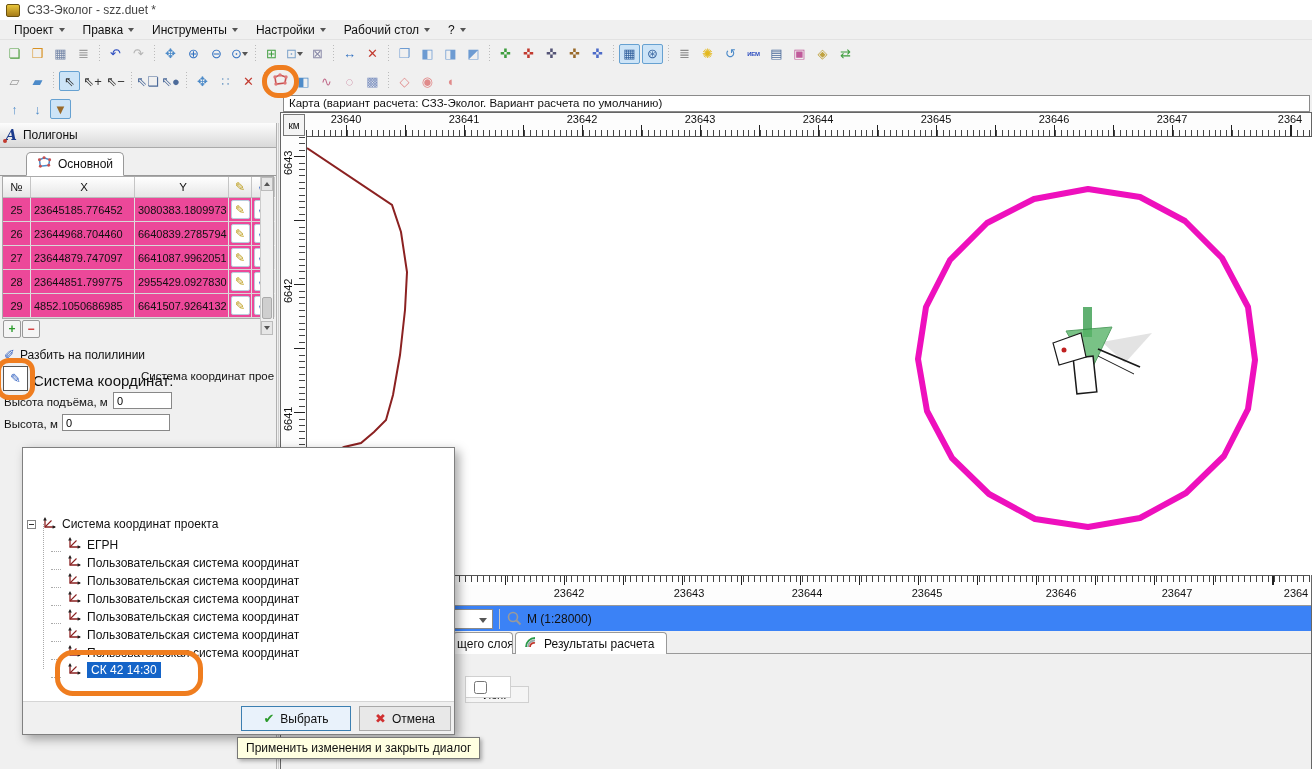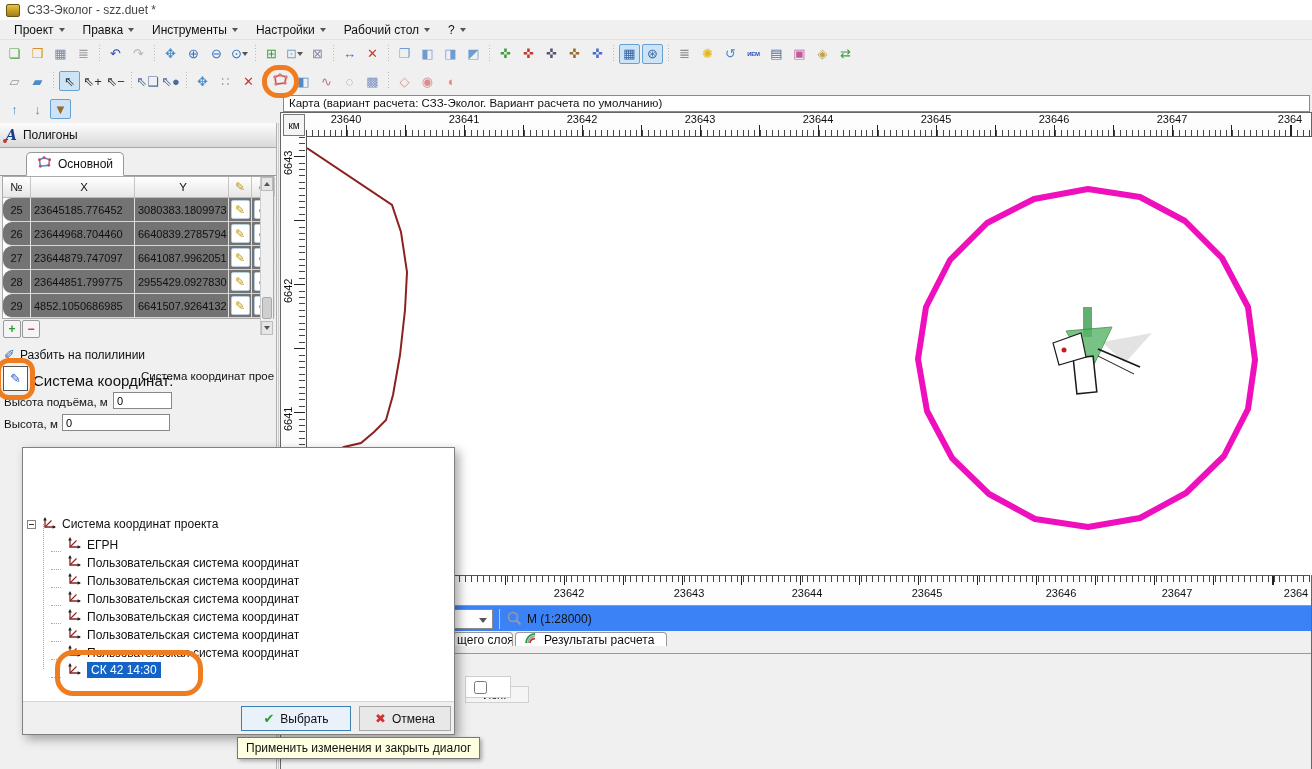--- a/index.html
+++ b/index.html
@@ -32,21 +32,21 @@
   #leftpanel { position:absolute; left:0; top:123px; width:276px; height:646px; background:#f0f0f0; }
   #panelhdr { height:25px; background:linear-gradient(#fdfdfd,#d9d9d9); border-bottom:1px solid #aaa; display:flex; align-items:center; padding-left:6px; gap:6px; }
   .a-icon { font-family:"DejaVu Serif",serif; font-style:italic; font-weight:bold; color:#1a3a8c; font-size:14px; position:relative; }
   .a-icon::after { content:""; position:absolute; left:-3px; bottom:0; width:4px; height:4px; border-radius:50%; background:#c23a2f; }
   #tabstrip { height:28px; border-bottom:1px solid #999; position:relative; }
   #tab-main { position:absolute; left:26px; bottom:-1px; height:24px; background:#fff; border:1px solid #999; border-bottom:1px solid #fff; border-radius:5px 5px 0 0; display:flex; align-items:center; gap:5px; padding:0 10px; font-size:12px; }
 
   #ptable { position:absolute; left:2px; top:53px; width:272px; background:#fff; border:1px solid #aaa; }
   .thead { display:flex; height:21px; background:linear-gradient(#ffffff,#e6e6e6); border-bottom:1px solid #bbb; font-size:11.5px; }
   .thead > div { border-right:1px solid #c5c5c5; display:flex; align-items:center; justify-content:center; }
-  .trow { display:flex; height:24px; border-bottom:1px solid #d8d8d8; font-size:11px; background:#737373;border-radius:9px; }
+  .trow { display:flex; height:24px; border-bottom:1px solid #d8d8d8; font-size:11px; background:#ec4899; }
   .trow > div { border-right:1px solid #e0e0e0; display:flex; align-items:center; overflow:hidden; white-space:nowrap; }
   .cn { width:28px; justify-content:center; flex:none; }
   .cx { width:104px; padding-left:3px; flex:none; }
   .cy { width:94px; padding-left:3px; flex:none; }
   .cic { width:23px; justify-content:center; flex:none; }
   .icbtn { width:19px; height:19px; border:1px solid #bcd; border-radius:2px; display:flex; align-items:center; justify-content:center; font-size:12px; cursor:pointer; background:#fff; }
   .scrollcol { position:absolute; right:0; top:0; width:13px; bottom:-17px; background:#f0f0f0; border-left:1px solid #ccc; }
   .sarr { position:absolute; left:0; width:12px; height:14px; background:#e6e6e6; border:1px solid #bbb; display:flex; align-items:center; justify-content:center; cursor:pointer; }
   .sarr i { width:0; height:0; border-left:3px solid transparent; border-right:3px solid transparent; }
   .sarr.up { top:0; } .sarr.up i { border-bottom:4px solid #555; }
@@ -89,21 +89,21 @@
      background-size:100% 10px,100% 6px; background-position:-37px top,0 top; background-repeat:repeat-x; }
   #bottomruler-labels { position:absolute; left:25px; top:474px; right:1px; height:14px; font-size:11px; }
   #statusbar { position:absolute; left:0; top:492px; width:100%; height:26px; background:#3b82f6; border-top:1px solid #999; }
   #scale-combo { position:absolute; left:160px; top:3px; width:52px; height:20px; background:#fff; border:1px solid #8a8a8a; cursor:pointer; }
   #scale-combo i { position:absolute; right:5px; top:8px; width:0; height:0; border-left:4px solid transparent; border-right:4px solid transparent; border-top:5px solid #555; }
   #scale-sep { position:absolute; left:218px; top:3px; width:1px; height:20px; background:#c5c5c5; }
   #scale-mag { position:absolute; left:226px; top:5px; }
   #scale-text { position:absolute; left:246px; top:6px; font-size:12px; }
   #bottomtabs { position:absolute; left:0; top:518px; width:100%; height:139px; background:#f0f0f0; }
   #tabline { position:absolute; left:0; top:22px; width:100%; height:1px; background:#999; }
-  .btab { position:absolute; top:1px; height:14px; background:#fff; border:1px solid #999; border-bottom:none; border-radius:4px 4px 0 0; display:flex; align-items:center; gap:5px; padding:0 8px; font-size:12px; overflow:hidden; white-space:nowrap; z-index:2; }
+  .btab { position:absolute; top:1px; height:22px; background:#fff; border:1px solid #999; border-bottom:none; border-radius:4px 4px 0 0; display:flex; align-items:center; gap:5px; padding:0 8px; font-size:12px; overflow:hidden; white-space:nowrap; z-index:2; }
   #btab-partial { left:172px; width:60px; padding-left:3px; }
   #btab-results { left:234px; width:152px; }
   #use-hdr { position:absolute; left:184px; top:28px; width:64px; height:17px; background:#f5f5f5; border:1px solid #d0d0d0; font-size:11.5px; display:flex; align-items:center; padding-left:17px;margin-top:27px; }
   #use-cell { position:absolute; left:184px; top:45px; width:46px; height:22px; background:#fff; border:1px solid #d0d0d0; display:flex; align-items:center; padding-left:8px; }
 
   
   #dialog { position:absolute; left:22px; top:447px; width:433px; height:288px; background:#fff; border:1px solid #808080; box-shadow:4px 4px 10px rgba(0,0,0,.35); z-index:50; }
   #dtitle { height:30px; display:flex; align-items:center; padding-left:8px; gap:7px; font-size:12px; }
   #dctrl { margin-left:auto; display:flex; height:30px; }
   .dwbtn { width:40px; height:30px; display:flex; align-items:center; justify-content:center; cursor:pointer; }

